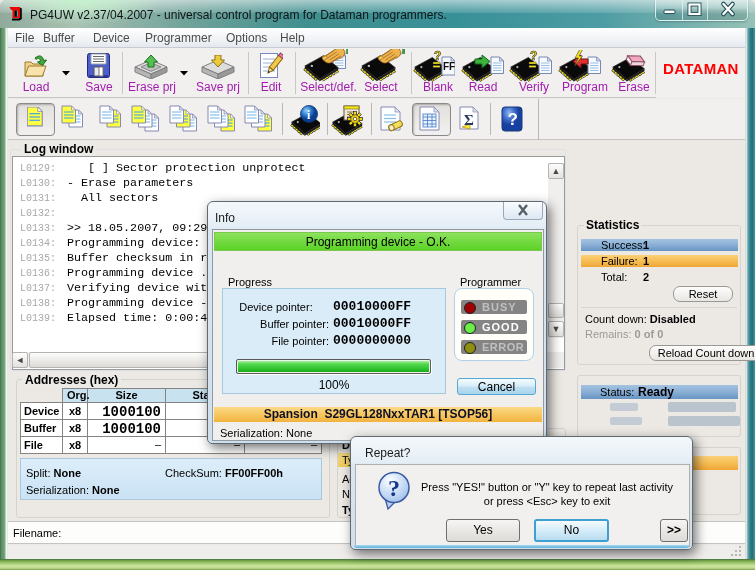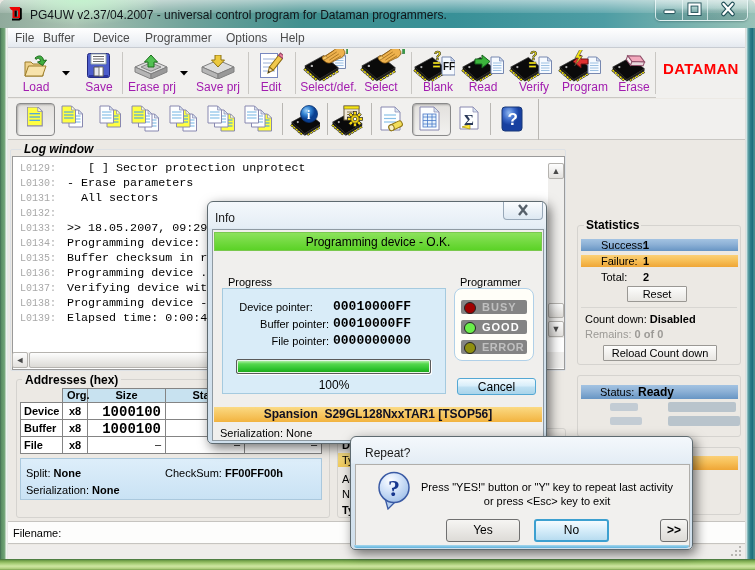--- a/index.html
+++ b/index.html
@@ -40,21 +40,21 @@
 .vsep { position:absolute; top:4px; width:1px; height:42px; background:#c9c7c3; }
 .vsep2 { position:absolute; top:4px; width:1px; height:32px; background:#b9b7b3; }
 .tlabel { position:absolute; top:80px; font-size:12px; color:#a21caf; text-align:center; }
 .pressedbtn { position:absolute; border:1px solid #8a8a8a; border-radius:4px;
   background:linear-gradient(180deg,#e2e0dd,#f2f1ef); box-shadow:inset 1px 1px 2px rgba(0,0,0,0.25); }
 #dataman { left:663px; top:60px; color:#f00; font-weight:bold;
   font-size:15px; letter-spacing:0.3px; font-family:"Liberation Sans",sans-serif; }
 
 
 #loggrp { left:10px; top:149px; width:556px; height:222px; border:1px solid #dde1e5; border-radius:2px; }
-#loglabel { left:21px; top:142px; font-weight:bold; font-size:12px; background:#eceae6; padding:0 3px;font-style:italic; }
+#loglabel { left:21px; top:142px; font-weight:bold; font-size:12px; background:#eceae6; padding:0 3px; }
 #logbox { left:12px; top:156px; width:553px; height:214px; background:#fff; border:1px solid #9a9a9a; }
 #logtext { left:20px; top:161px; font-family:"Liberation Mono",monospace; font-size:11.7px; line-height:15px; white-space:pre; color:#000; }
 #logtext .ln { color:#a8a8a8; font-size:10px; display:inline-block; width:47px; }
 
 .sb { position:absolute; background:#f0efed; }
 .sbbtn { position:absolute; background:linear-gradient(180deg,#fdfdfd,#e3e1de); border:1px solid #b5b3af; border-radius:2px; text-align:center; color:#4a4a4a; }
 .sbthumb { position:absolute; background:linear-gradient(180deg,#fdfdfd,#dcdad6); border:1px solid #b5b3af; border-radius:2px; }
 
 
 #addrlabel { left:22px; top:373px; font-weight:bold; font-size:12px; background:#eceae6; padding:0 3px; }
@@ -67,21 +67,21 @@
 #addrtbl .rt { position:absolute; text-align:right; }
 .dig { font-family:"Liberation Mono",monospace; font-weight:bold; font-size:13px; letter-spacing:0px; }
 #splitpanel { left:20px; top:458px; width:302px; height:42px; background:linear-gradient(180deg,#ddeefa,#c9e2f4); border:1px solid #aac8dd; font-size:11px; }
 
 
 fieldset.grp { position:absolute; border:1px solid #d5d3cf; border-radius:3px; background:transparent; }
 fieldset.grp legend { font-weight:bold; font-size:12px; margin-left:6px; padding:0 2px; }
 .statrow { position:absolute; left:4px; width:157px; height:12px; font-size:11px; padding:0 20px; line-height:12px; }
 .bluerow { background:linear-gradient(180deg,#a3c3e2 0%,#8db1d6 45%,#6795c4 100%); }
 .orangerow { background:linear-gradient(180deg,#fbd077 0%,#f7c058 45%,#efa636 100%); }
-.gbtn { position:absolute; background:linear-gradient(180deg,#fdfdfc,#e8e6e2); border:1px solid #9a9894; border-radius:1px; text-align:center; font-size:11px; }
+.gbtn { position:absolute; background:linear-gradient(180deg,#fdfdfc,#e8e6e2); border:1px solid #9a9894; border-radius:7px; text-align:center; font-size:11px;margin-left:46px; }
 
 
 #filenamebar { left:8px; top:521px; width:737px; height:23px; background:#fdfdfc; border-top:1px solid #c6c4c0; border-bottom:1px solid #c6c4c0; }
 #statusbar { left:8px; top:545px; width:737px; height:14px; background:#efedeb; }
 
 
 .dlg { position:absolute; border:1px solid #5e6a70; border-radius:6px 6px 5px 5px;
   background:linear-gradient(180deg,#f4f8fc 0%,#e4edf5 26px,#dae6f0 27px,#cfdfec 100%);
   box-shadow:3px 4px 12px rgba(0,0,0,0.55);margin-top:36px; }
 .dlgtitle { position:absolute; left:7px; top:9px; font-size:12px; color:#1a1a1a; }

